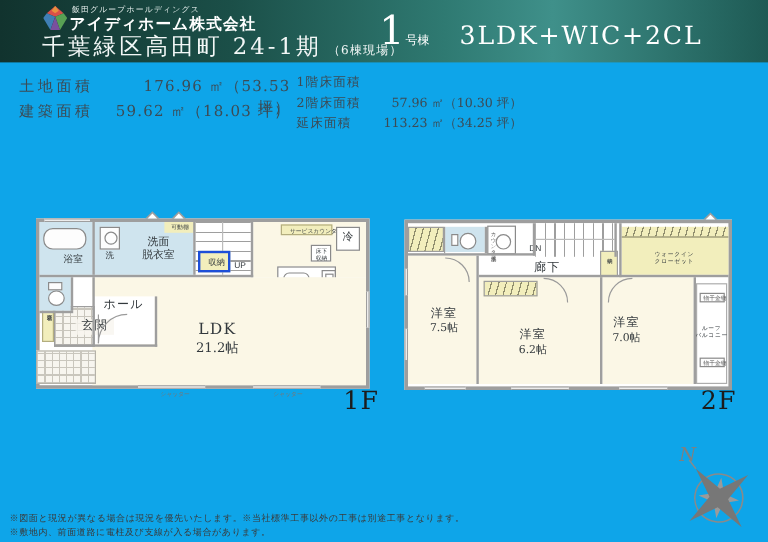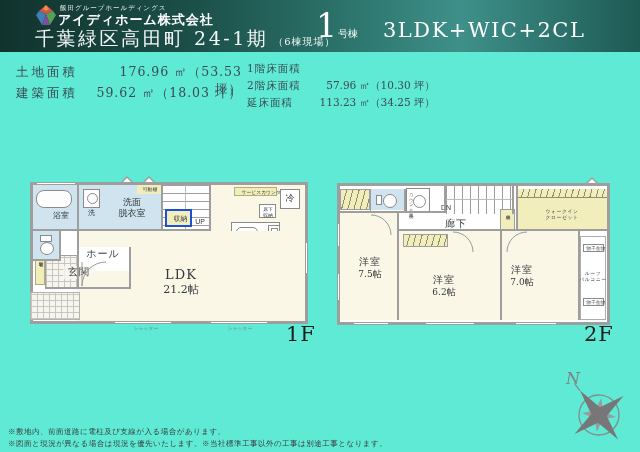--- a/index.html
+++ b/index.html
@@ -1,16 +1,16 @@
 <!DOCTYPE html>
 <html><head>
 <meta charset="utf-8">
 <style>
   html,body{margin:0;padding:0;background:#e8e8e8;}
-  #page{position:relative;width:640px;height:452px;background:#5eead4;overflow:hidden;
+  #page{position:relative;width:640px;height:452px;background:#0ea5e9;overflow:hidden;
         font-family:"DejaVu Serif","Liberation Serif",serif;color:#3c4b55;}
   .abs{position:absolute;}
   
   #header{position:absolute;left:0;top:0;width:640px;height:52px;
     background:linear-gradient(90deg,#11332e 0%,#1b4f48 30%,#2f7a72 58%,#3f908a 72%,#1e5a54 100%);}
   #header .group{position:absolute;left:60px;top:4px;font-family:"Liberation Sans",sans-serif;
     font-size:6.5px;color:#e8f1ef;letter-spacing:1px;}
   #header .company{position:absolute;left:58px;top:11px;font-family:"Liberation Sans",sans-serif;
     font-size:13px;font-weight:bold;color:#ffffff;letter-spacing:1px;}
   #header .title{position:absolute;left:35px;top:26px;font-size:19px;color:#f2f7f6;letter-spacing:2.5px;}
@@ -156,21 +156,21 @@
         <div style="position:absolute;left:2px;top:9px;width:5px;height:4px;border:1px solid #8a8a8a;"></div>
       </div>
     </div>
 
     <div class="box cream" style="left:44px;top:46px;width:228px;height:90px;"></div>
     <div class="rlabel" style="left:118px;top:82px;width:60px;">
       <div style="font-size:13px;letter-spacing:1px;">LDK</div>
       <div style="font-size:11px;">21.2帖</div>
     </div>
 
-    <div class="box" style="left:44px;top:62px;width:52px;height:24px;background:#fff;font-family:Liberation Mono, monospace;">
+    <div class="box" style="left:44px;top:62px;width:52px;height:40px;background:#fff;">
       <div class="rlabel t10" style="left:4px;top:2px;width:44px;">ホール</div>
     </div>
     <div class="box hatch" style="left:12px;top:70px;width:34px;height:34px;border:1px solid #9e9e9e;">
       <div class="rlabel t10" style="left:17px;top:10px;width:32px;background:rgba(247,245,239,.8);">玄関</div>
     </div>
     <div class="box yellow" style="left:2px;top:72px;width:10px;height:28px;border:1px solid #b3ad7e;">
       <div class="rlabel vtext tinyL" style="left:2px;top:1px;">下駄箱</div>
     </div>
 
     <div class="box blue" style="left:0;top:46px;width:26px;height:28px;">
@@ -299,17 +299,17 @@
       <g transform="rotate(45)">
         <path d="M0,-17 L4,-4 L17,0 L4,4 L0,17 L-4,4 L-17,0 L-4,-4 Z" fill="#9a9a9a"></path>
       </g>
       <path d="M0,-31 L5.5,-5.5 L31,0 L5.5,5.5 L0,31 L-5.5,5.5 L-31,0 L-5.5,-5.5 Z" fill="#777777"></path>
       <line x1="0" y1="-31" x2="0" y2="-40" stroke="#8a8a8a" stroke-width="1.2"></line>
     </g>
     <text x="14" y="22" font-size="16" font-style="italic" fill="#808080" font-family="DejaVu Serif, serif">N</text>
   </svg>
 
   <div id="notes">
+    <div>※図面と現況が異なる場合は現況を優先いたします。※当社標準工事以外の工事は別途工事となります。</div>
     <div>※敷地内、前面道路に電柱及び支線が入る場合があります。</div>
-    <div>※図面と現況が異なる場合は現況を優先いたします。※当社標準工事以外の工事は別途工事となります。</div>
   </div>
 
 </div>
 
 </body></html>

